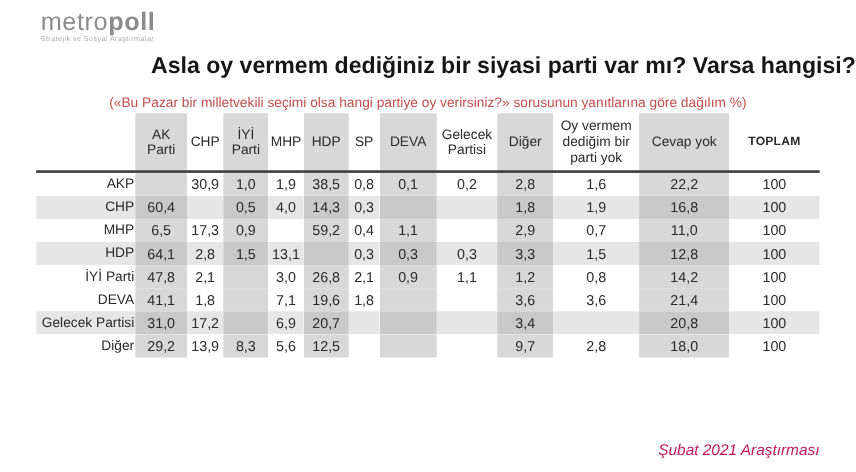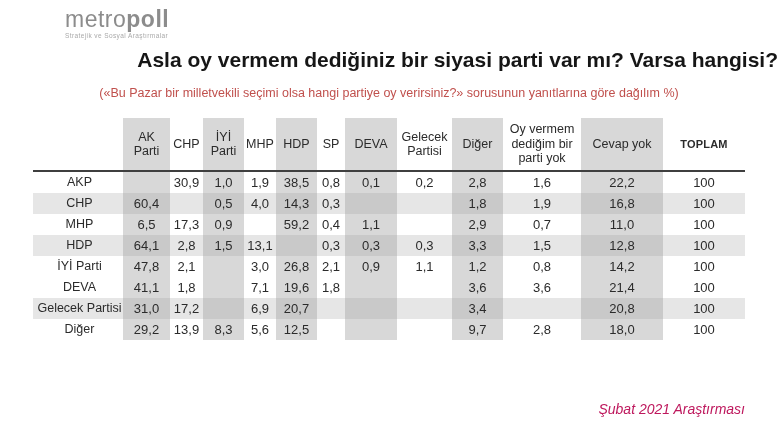--- a/index.html
+++ b/index.html
@@ -2,41 +2,41 @@
 <html><head>
 <meta charset="utf-8">
 <style>
   html,body{margin:0;padding:0;}
   body{
     width:778px;height:429px;position:relative;background:#ffffff;
     font-family:"Liberation Sans","DejaVu Sans",sans-serif;overflow:hidden;
     --accent-red:#c0504d;--stripe-col:#d8d8d8;--stripe-row:#e6e6e6;
     --stripe-both:#c9c9c9;--logo-gray:#8c8c8c;
   }
-  .logo{position:absolute;left:37px;top:8px;line-height:1;margin-left:28px;}
+  .logo{position:absolute;left:37px;top:8px;line-height:1;}
   .brand{font-size:23px;color:var(--logo-gray);letter-spacing:.5px;}
   .brand .light{font-weight:400;}
   .brand .bold{font-weight:700;}
   .tagline{font-size:6.5px;color:#a9a9a9;margin-top:2px;letter-spacing:.4px;}
   .title{position:absolute;top:48px;left:0;right:0;text-align:right;
     font-size:21px;font-weight:700;color:#161616;}
   .subtitle{position:absolute;top:86px;left:0;right:0;text-align:center;
     font-size:12.5px;color:var(--accent-red);}
-  .table-wrap{position:absolute;left:33px;top:118px;width:712px;}
+  .table-wrap{position:absolute;left:33px;top:103px;width:712px;}
   table{border-collapse:collapse;table-layout:fixed;width:712px;color:#2b2b2b;}
   col.c0{width:90px}col.c1{width:47px}col.c2{width:33px}col.c3{width:41px}
   col.c4{width:32px}col.c5{width:41px}col.c6{width:28px}col.c7{width:52px}
   col.c8{width:55px}col.c9{width:51px}col.c10{width:78px}col.c11{width:82px}
   col.c12{width:82px}
   th,td{padding:1px 1px;text-align:center;font-size:12.5px;overflow:hidden;}
   thead th{height:50px;vertical-align:middle;font-weight:400;line-height:1.15;
     border-bottom:2px solid #3f3f3f;}
   thead th.toplam{font-weight:700;font-size:11px;letter-spacing:.2px;}
   tbody td{height:19px;font-size:13px;}
-  td.rowlabel{text-align:center;padding-left:4px;font-size:12.5px;white-space:pre-line;line-height:1.15;}
+  td.rowlabel{text-align:right;padding-left:4px;font-size:12.5px;white-space:pre-line;line-height:1.15;}
   .cshade{background:var(--stripe-col);}
   tr.rshade td{background:var(--stripe-row);}
   tr.rshade td.cshade{background:var(--stripe-both);}
   tr.brow td{font-weight:700;height:21px;}
   .footer{position:absolute;right:33px;top:401px;font-style:italic;
     font-size:14px;color:#be185d;}
 </style>
 </head>
 <body style="--accent-red: #c0504d; --stripe-col: #d8d8d8; --stripe-row: #e6e6e6; --stripe-both: #c9c9c9; --logo-gray: #8c8c8c;">
 

